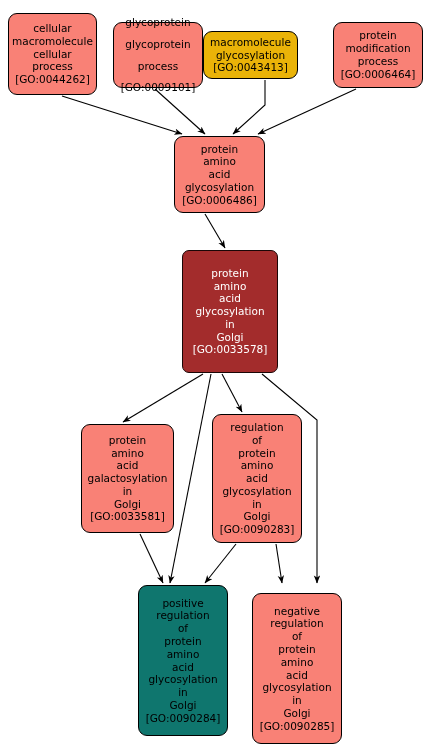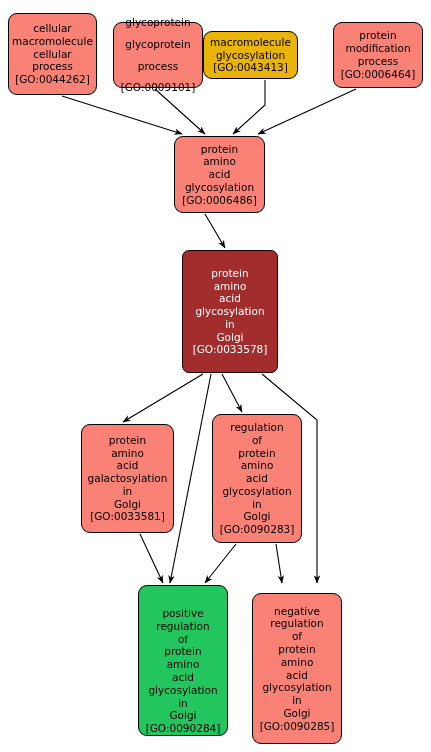--- a/index.html
+++ b/index.html
@@ -131,21 +131,21 @@
         <span class="node-line">regulation</span>
         <span class="node-line">of</span>
         <span class="node-line">protein</span>
         <span class="node-line">amino</span>
         <span class="node-line">acid</span>
         <span class="node-line">glycosylation</span>
         <span class="node-line">in</span>
         <span class="node-line">Golgi</span>
         <span class="node-line">[GO:0090283]</span>
       </div>
-      <div class="go-node" title="GO:0090284" style="left: 138px; top: 585px; width: 90px; height: 151px; background: #22c55e; justify-content: flex-end;">
+      <div class="go-node" title="GO:0090284" style="left: 138px; top: 585px; width: 90px; height: 151px; background: #0f766e;">
         <span class="node-line">positive</span>
         <span class="node-line">regulation</span>
         <span class="node-line">of</span>
         <span class="node-line">protein</span>
         <span class="node-line">amino</span>
         <span class="node-line">acid</span>
         <span class="node-line">glycosylation</span>
         <span class="node-line">in</span>
         <span class="node-line">Golgi</span>
         <span class="node-line">[GO:0090284]</span>

